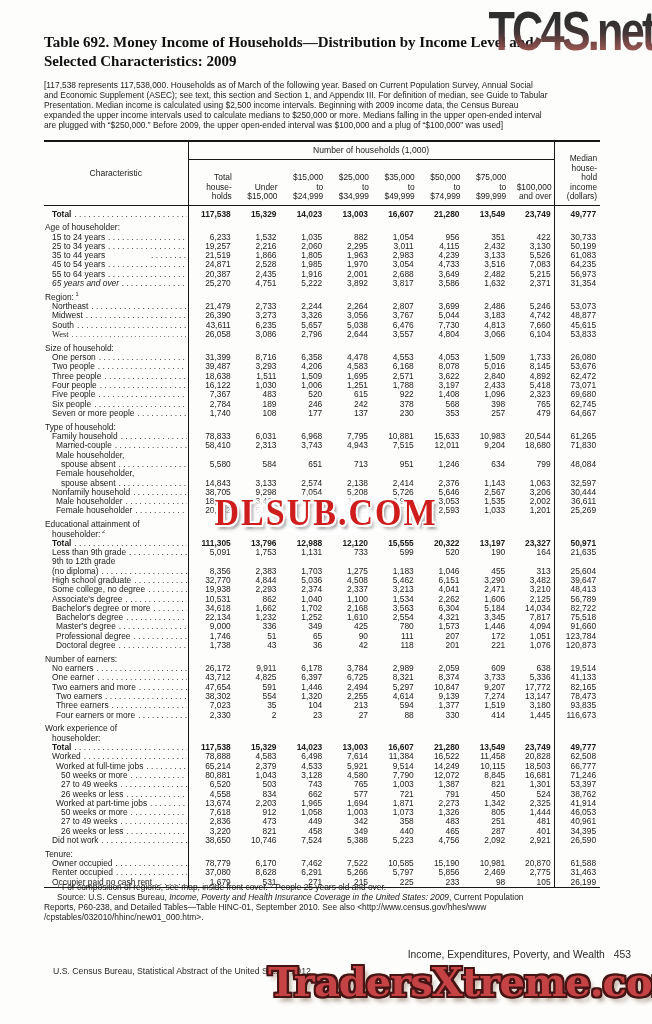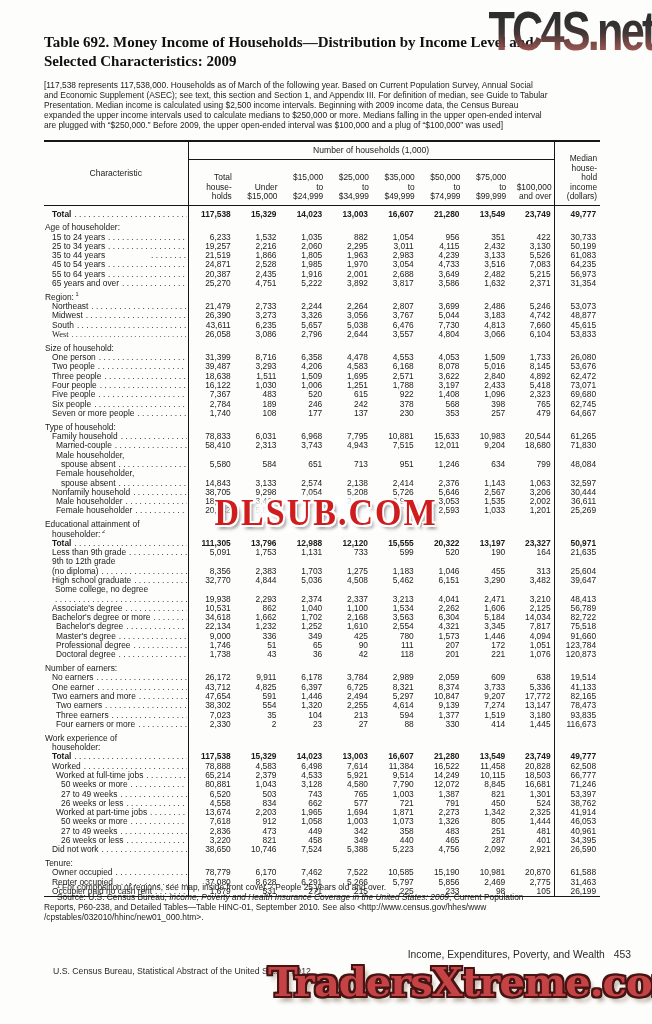--- a/index.html
+++ b/index.html
@@ -238,21 +238,21 @@
           <td class="num">1,916</td>
           <td class="num">2,001</td>
           <td class="num">2,688</td>
           <td class="num">3,649</td>
           <td class="num">2,482</td>
           <td class="num">5,215</td>
           <td class="num med">56,973</td>
         </tr>
         <tr>
           <td class="lblc">
-            <div class="lw" style="padding-left: 8px;">
+            <div class="lw" style="padding-left: 8px; font-style: italic;">
               <span class="lt">65 years and over</span>
               <span class="leader"></span>
             </div>
           </td>
           <td class="num">25,270</td>
           <td class="num">4,751</td>
           <td class="num">5,222</td>
           <td class="num">3,892</td>
           <td class="num">3,817</td>
           <td class="num">3,586</td>
@@ -757,21 +757,21 @@
           <td class="num">5,036</td>
           <td class="num">4,508</td>
           <td class="num">5,462</td>
           <td class="num">6,151</td>
           <td class="num">3,290</td>
           <td class="num">3,482</td>
           <td class="num med">39,647</td>
         </tr>
         <tr>
           <td class="lblc">
-            <div class="lw" style="padding-left: 8px; flex-direction: column;">
+            <div class="lw" style="padding-left: 8px;">
               <span class="lt">Some college, no degree</span>
               <span class="leader"></span>
             </div>
           </td>
           <td class="num">19,938</td>
           <td class="num">2,293</td>
           <td class="num">2,374</td>
           <td class="num">2,337</td>
           <td class="num">3,213</td>
           <td class="num">4,041</td>

